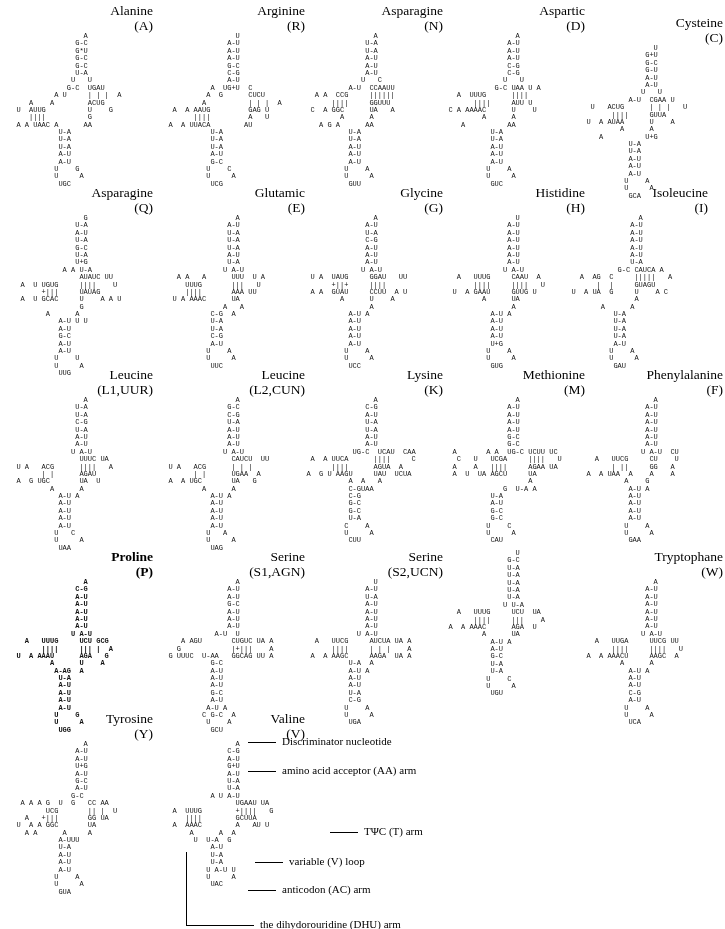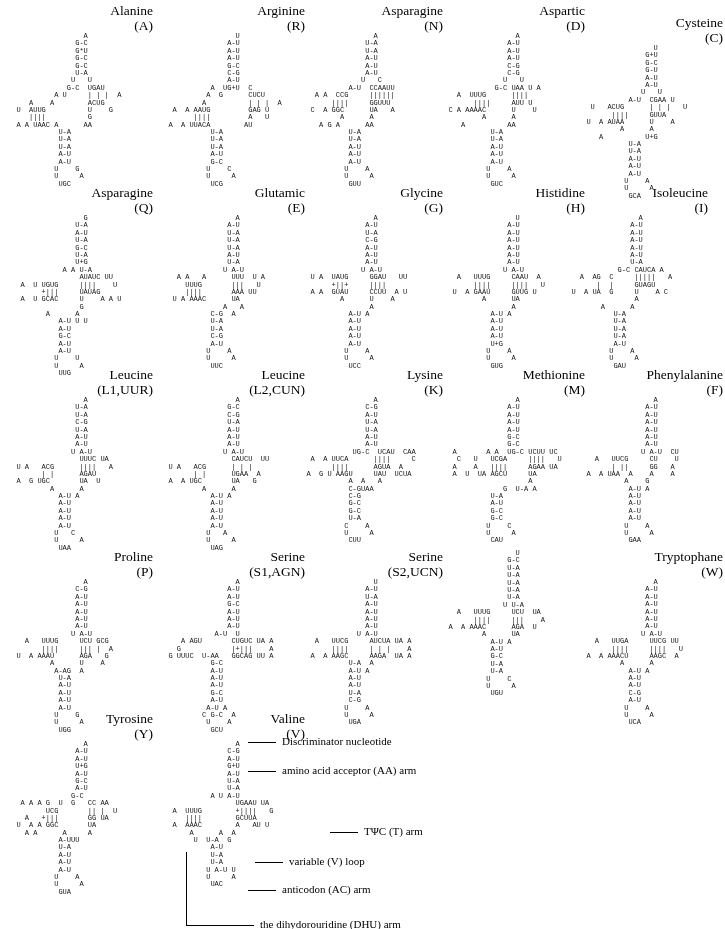--- a/index.html
+++ b/index.html
@@ -138,21 +138,21 @@
       </div>
       <div class="trna"><span class="r">                  A</span><span class="r">                A-U</span><span class="r">                A-U</span><span class="r">                A-U</span><span class="r">                A-U</span><span class="r">                G-C</span><span class="r">                G-C</span><span class="r">   A       A A  UG-C UCUU UC</span><span class="r">    C   U   UCGA     ||||   U</span><span class="r">   A    A   ||||     AGAA UA</span><span class="r">   A  U  UA AGCU     UA</span><span class="r">                     A</span><span class="r">               G  U-A A</span><span class="r">            U-A</span><span class="r">            A-U</span><span class="r">            G-C</span><span class="r">            G-C</span><span class="r">           U    C</span><span class="r">           U     A</span><span class="r">            CAU</span></div>
     </div>
     <div class="cell" style="left: 578px; top: 368px;">
       <div class="titlewrap">
         <div class="aa-name">Phenylalanine</div>
         <div class="aa-code" style="padding-left: 18px;">(F)</div>
       </div>
       <div class="trna"><span class="r">                  A</span><span class="r">                A-U</span><span class="r">                A-U</span><span class="r">                A-U</span><span class="r">                A-U</span><span class="r">                A-U</span><span class="r">                A-U</span><span class="r">               U A-U  CU</span><span class="r">    A   UUCG     CU    U</span><span class="r">        | ||     GG   A</span><span class="r">  A  A UAA  A    A    A</span><span class="r">           A    G</span><span class="r">            A-U A</span><span class="r">            A-U</span><span class="r">            A-U</span><span class="r">            A-U</span><span class="r">            A-U</span><span class="r">           U    A</span><span class="r">           U     A</span><span class="r">            GAA</span></div>
     </div>
-    <div class="cell" style="left: 8px; top: 550px;">
+    <div class="cell" style="left: 8px; top: 550px; font-weight: bold;">
       <div class="titlewrap">
         <div class="aa-name">Proline</div>
         <div class="aa-code" style="padding-left: 18px;">(P)</div>
       </div>
       <div class="trna"><span class="r">                  A</span><span class="r">                C-G</span><span class="r">                A-U</span><span class="r">                A-U</span><span class="r">                A-U</span><span class="r">                A-U</span><span class="r">                A-U</span><span class="r">               U A-U</span><span class="r">    A   UUUG     UCU GCG</span><span class="r">        ||||     ||| |  A</span><span class="r">  U  A AAAU      AGA   G</span><span class="r">          A      U    A</span><span class="r">           A-AG  A</span><span class="r">            U-A</span><span class="r">            A-U</span><span class="r">            A-U</span><span class="r">            A-U</span><span class="r">            A-U</span><span class="r">           U    G</span><span class="r">           U     A</span><span class="r">            UGG</span></div>
     </div>
     <div class="cell" style="left: 160px; top: 550px;">
       <div class="titlewrap">
         <div class="aa-name">Serine</div>
         <div class="aa-code" style="padding-left: 18px;">(S1,AGN)</div>

